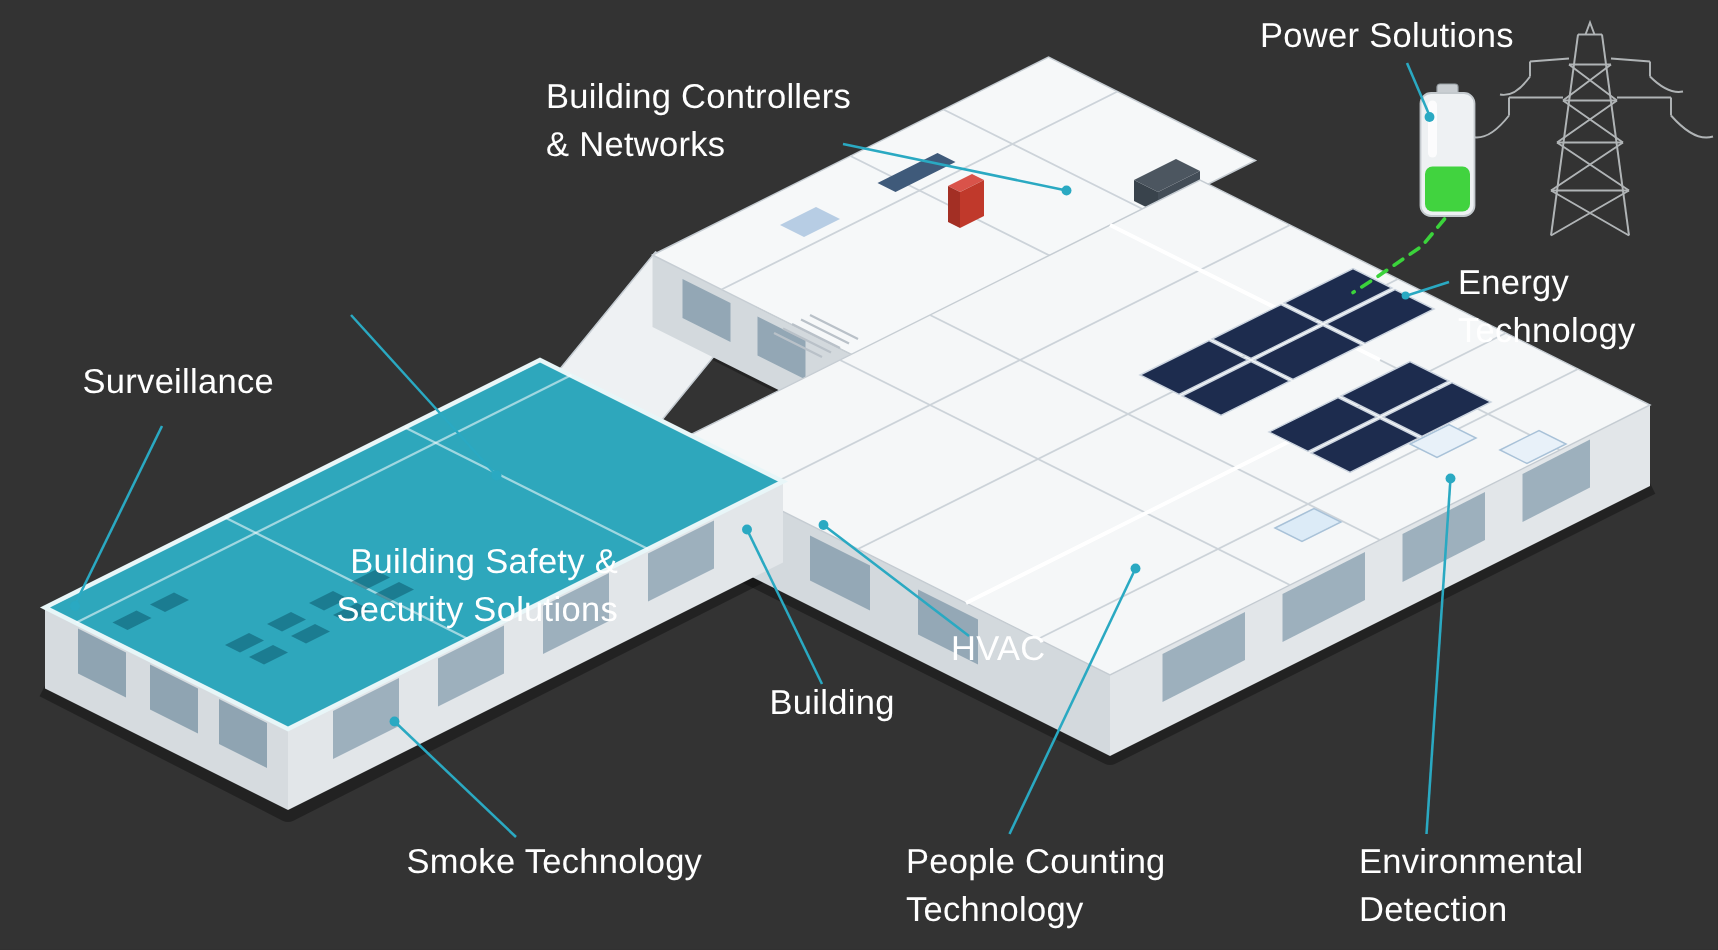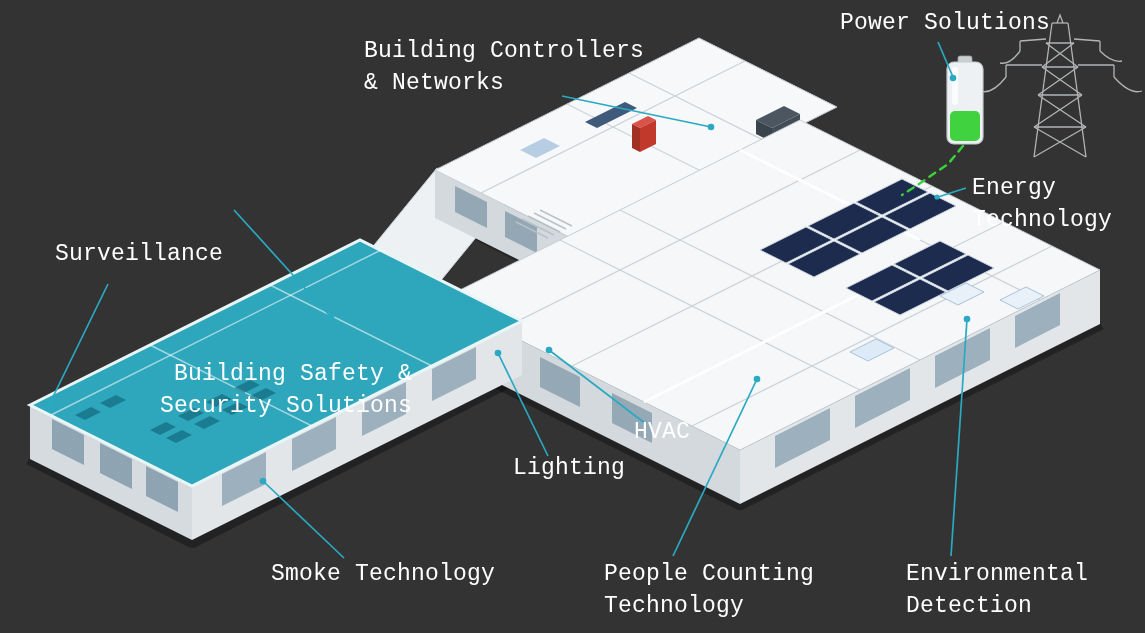--- a/index.html
+++ b/index.html
@@ -1,18 +1,18 @@
 <!DOCTYPE html>
 <html><head>
 <meta charset="utf-8">
 <style>
   html,body{margin:0;padding:0;background:#333333;}
   .stage{
     position:relative;width:1145px;height:633px;background:#333333;
-    overflow:hidden;font-family:Liberation Mono, monospace;
+    overflow:hidden;font-family:Liberation Sans, sans-serif;
   }
   svg.layer{position:absolute;left:0;top:0;}
   .label{
     position:absolute;color:#ffffff;font-size:23px;font-weight:500;
     line-height:1.38;white-space:pre-line;letter-spacing:.2px;z-index:5;
   }
   .label.center{text-align:right;}
 </style>
 </head>
 <body>
@@ -187,35 +187,35 @@
       <circle cx="549" cy="350" r="3.3"></circle>
       <circle cx="498" cy="353" r="3.3"></circle>
       <circle cx="263" cy="481" r="3.3"></circle>
       <circle cx="757" cy="379" r="3.3"></circle>
       <circle cx="967" cy="319" r="3.3"></circle>
     </g>
   </svg>
 
   <div class="label" style="left:840px;top:8px">Power Solutions</div>
 
-  <div class="label" style="left:364px;top:36px">Building Controllers
+  <div class="label" style="left:364px;top:49px">Building Controllers
 &amp; Networks</div>
 
 
   <div class="label" style="left:55px;top:239px">Surveillance</div>
 
   <div class="label center" style="left:112px;top:359px;width:300px">Building Safety &amp;
 Security Solutions</div>
 
   <div class="label" style="left:972px;top:173px">Energy
 Technology</div>
 
   <div class="label" style="left:634px;top:417px">HVAC</div>
 
-  <div class="label" style="left:513px;top:453px">Lighting</div>
+  <div class="label" style="left:513px;top:453px">Building</div>
 
   <div class="label" style="left:271px;top:559px">Smoke Technology</div>
 
   <div class="label" style="left:604px;top:559px">People Counting
 Technology</div>
 
   <div class="label" style="left:906px;top:559px">Environmental
 Detection</div>
 
 </div>

